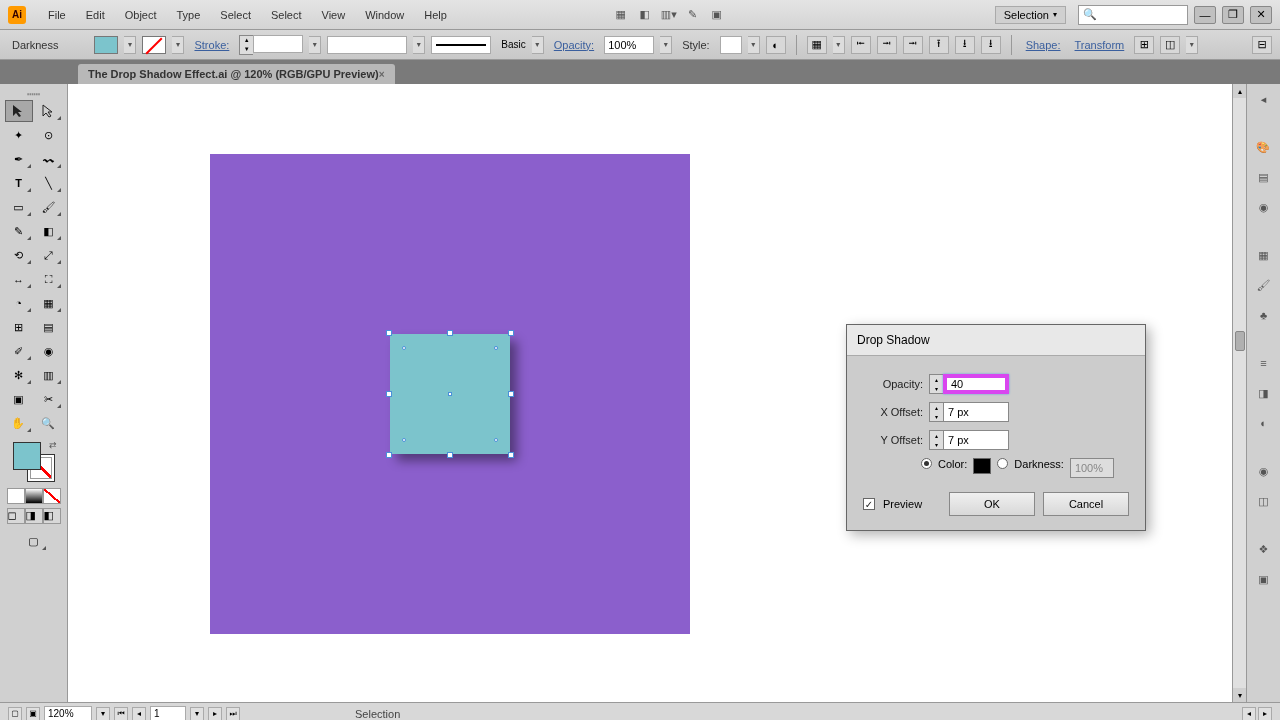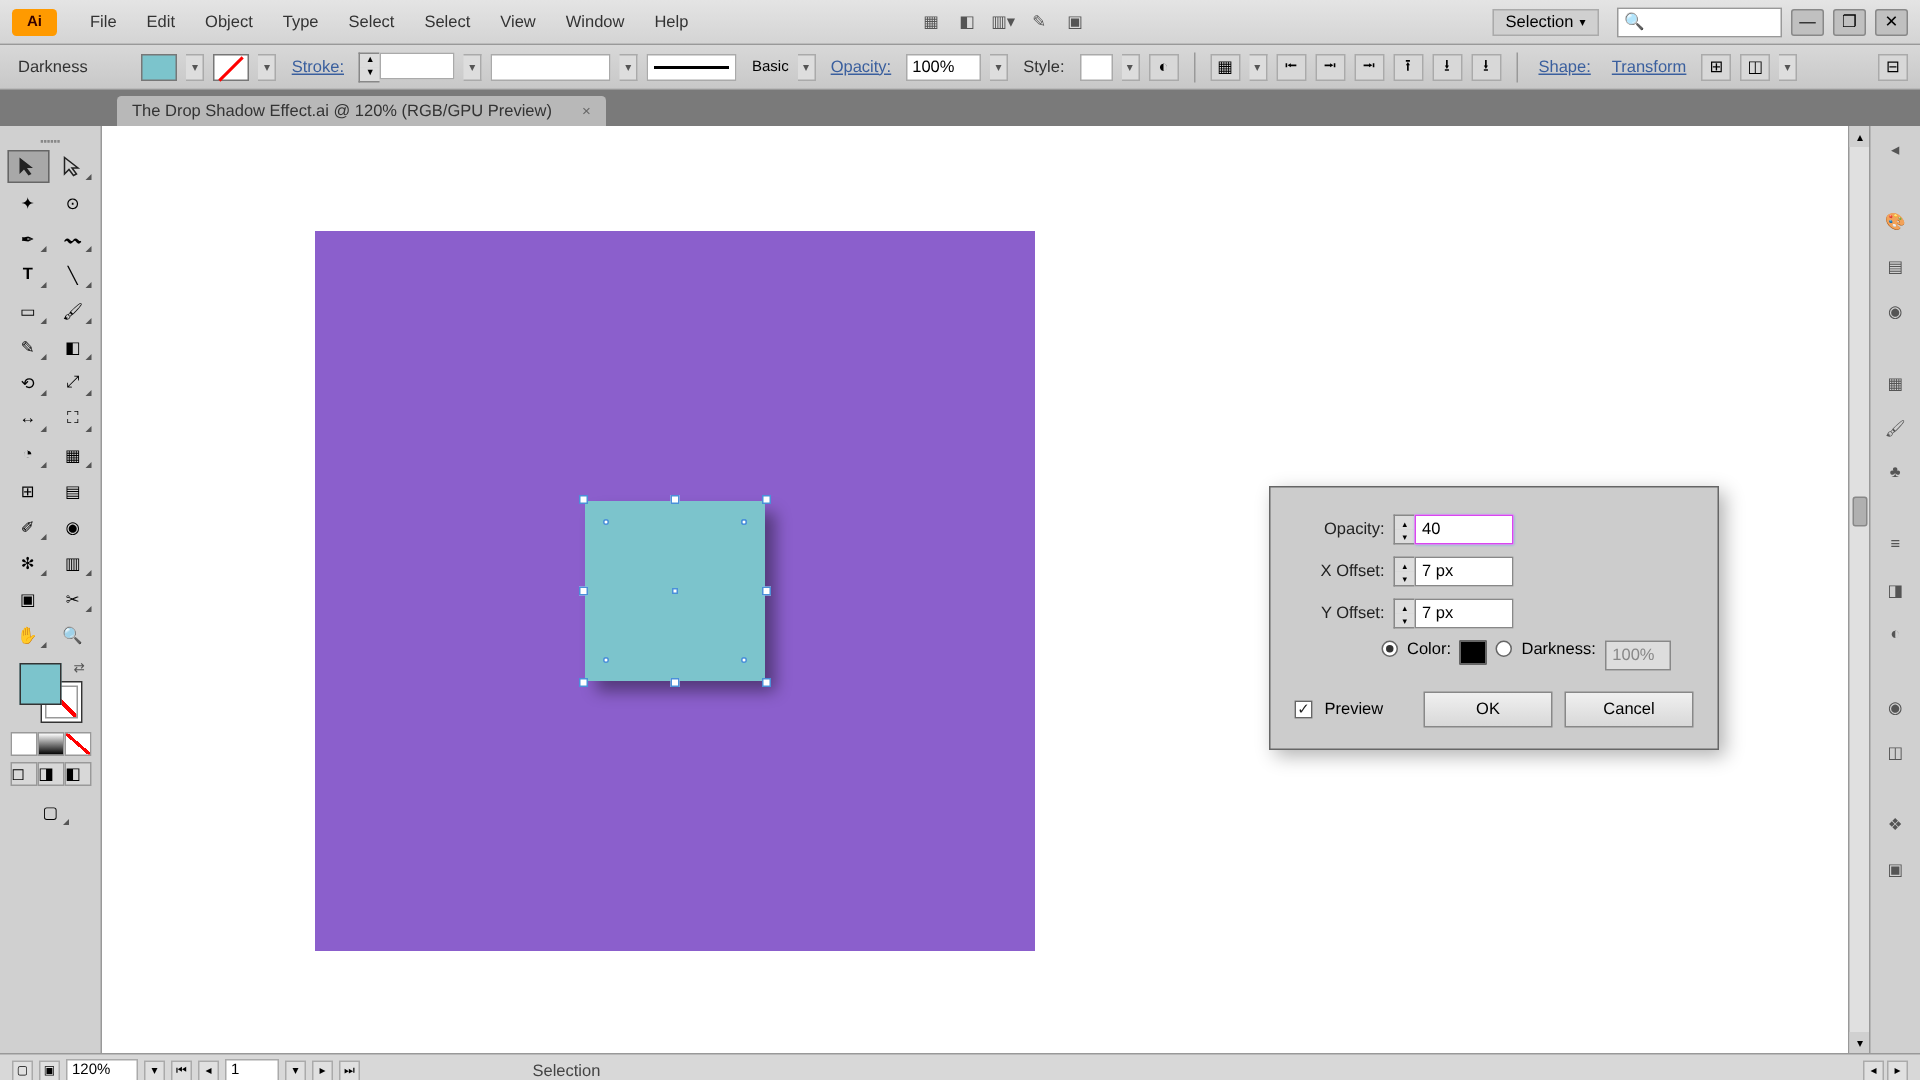--- a/index.html
+++ b/index.html
@@ -1,19 +1,19 @@
 <!DOCTYPE html>
 <html><head>
 <meta charset="utf-8">
 <style>
 * { margin: 0; padding: 0; box-sizing: border-box; font-family: Tahoma, sans-serif; font-size: 11px; }
 body { background: #e8e8e8; width: 1280px; height: 720px; overflow: hidden; position: relative; }
 
 .titlebar { height: 30px; background: linear-gradient(#e4e4e4, #d4d4d4); display: flex; align-items: center; padding: 0 8px; border-bottom: 1px solid #999; }
-.ai-logo { width: 30px; height: 18px; background: #ff9a00; border-radius: 3px; display: flex; align-items: center; justify-content: center; color: #330000; font-weight: bold; font-size: 10px; margin-right: 12px; }
+.ai-logo { width: 18px; height: 18px; background: #ff9a00; border-radius: 3px; display: flex; align-items: center; justify-content: center; color: #330000; font-weight: bold; font-size: 10px; margin-right: 12px; }
 .menu-item { padding: 4px 10px; cursor: default; color: #333; }
 .titlebar-right { margin-left: auto; display: flex; align-items: center; gap: 4px; }
 .titlebar-icon { width: 20px; height: 20px; display: flex; align-items: center; justify-content: center; color: #555; }
 .workspace-select { background: #d0d0d0; border: 1px solid #aaa; padding: 2px 8px; display: flex; align-items: center; gap: 4px; margin-right: 8px; }
 .search-box { width: 110px; height: 20px; background: #fff; border: 1px solid #999; display: flex; align-items: center; padding: 0 4px; }
 .search-box input { border: none; outline: none; width: 80px; font-size: 10px; }
 .win-btn { width: 22px; height: 18px; background: #c0c0c0; border: 1px solid #888; display: flex; align-items: center; justify-content: center; margin-left: 2px; border-radius: 2px; }
 
 .control-bar { height: 30px; background: linear-gradient(#d8d8d8, #c8c8c8); display: flex; align-items: center; padding: 0 8px; border-bottom: 1px solid #999; gap: 6px; }
 .ctrl-label { color: #333; padding: 0 4px; }
@@ -24,21 +24,21 @@
 .ctrl-dd::after { content: '▾'; font-size: 8px; color: #555; }
 .stroke-link { color: #3a5f9e; text-decoration: underline; }
 .ctrl-input { width: 50px; height: 18px; border: 1px solid #aaa; background: #fff; padding: 0 3px; }
 .ctrl-select { height: 18px; border: 1px solid #aaa; background: #fff; padding: 0 3px; display: flex; align-items: center; }
 .ctrl-line { width: 60px; height: 18px; border: 1px solid #aaa; background: #fff; display: flex; align-items: center; padding: 0 4px; }
 .ctrl-line::before { content: ''; flex: 1; height: 2px; background: #000; }
 .ctrl-icon { width: 20px; height: 18px; border: 1px solid #aaa; background: #d8d8d8; display: flex; align-items: center; justify-content: center; }
 .ctrl-sep { width: 1px; height: 20px; background: #999; margin: 0 4px; }
 
 .doc-tab-bar { height: 24px; background: #7a7a7a; display: flex; align-items: flex-end; padding-left: 78px; }
-.doc-tab { background: #b8b8b8; padding: 4px 10px; border-top-left-radius: 3px; border-top-right-radius: 3px; display: flex; align-items: center; gap: 20px; color: #333; }
+.doc-tab { background: #b8b8b8; padding: 4px 10px; border-top-left-radius: 3px; border-top-right-radius: 3px; display: flex; align-items: center; gap: 0; color: #333; font-weight: bold; }
 .tab-close { color: #666; font-size: 10px; }
 
 .main-area { display: flex; height: 618px; }
 .toolbox { width: 68px; background: #d0d0d0; border-right: 1px solid #999; padding: 4px 2px; display: flex; flex-direction: column; gap: 2px; align-items: center; }
 .tool-row { display: flex; gap: 2px; }
 .tool { width: 28px; height: 22px; background: #d0d0d0; border: 1px solid transparent; display: flex; align-items: center; justify-content: center; position: relative; }
 .tool.active { background: #a8a8a8; border: 1px solid #666; }
 .tool svg { width: 16px; height: 16px; }
 .tool-tri { position: absolute; right: 1px; bottom: 1px; width: 0; height: 0; border-right: 4px solid #555; border-top: 4px solid transparent; }
 .fill-stroke { position: relative; width: 50px; height: 44px; margin-top: 4px; }
@@ -65,21 +65,21 @@
 .dialog-title { background: #e8e8e8; padding: 8px 10px; border-bottom: 1px solid #aaa; font-size: 12px; }
 .dialog-body { padding: 18px 16px 14px 16px; }
 .dlg-row { display: flex; align-items: center; margin-bottom: 8px; }
 .dlg-label { width: 60px; text-align: right; margin-right: 6px; color: #222; }
 .dlg-select { flex: 0 0 92px; height: 20px; border: 1px solid #888; background: #fff; display: flex; align-items: center; justify-content: space-between; padding: 0 4px; }
 .dlg-select .dd { font-size: 8px; color: #555; background:#ddd; border-left:1px solid #aaa; padding:2px 3px; margin-right:-4px; }
 .dlg-spin { display: flex; }
 .spin-btns { width: 14px; display: flex; flex-direction: column; border: 1px solid #888; border-right: none; }
 .spin-btns div { height: 9px; background: #ddd; display: flex; align-items: center; justify-content: center; font-size: 6px; }
 .dlg-input { width: 66px; height: 20px; border: 1px solid #888; background: #fff; padding: 0 4px; }
-.dlg-input.hl { border: 1px solid #d946ef; box-shadow: 0 0 2px #5a9ee0; }
+.dlg-input.hl { border: 4px solid #d946ef; box-shadow: 0 0 2px #5a9ee0; }
 .dlg-input.dis { background: #ddd; color: #888; }
 .dlg-color-row { display: flex; align-items: flex-start; gap: 6px; margin-left: 58px; margin-bottom: 14px; margin-top: 2px; }
 .radio { width: 11px; height: 11px; border: 1px solid #666; border-radius: 50%; background: #fff; display: flex; align-items: center; justify-content: center; }
 .radio.checked::after { content: ''; width: 5px; height: 5px; background: #333; border-radius: 50%; }
 .color-sw { width: 18px; height: 16px; background: #000; border: 1px solid #666; }
 .dlg-footer { display: flex; align-items: center; gap: 8px; }
 .chk { width: 12px; height: 12px; border: 1px solid #666; background: #fff; display: flex; align-items: center; justify-content: center; font-size: 10px; color: #222; }
 .dlg-btn { width: 86px; height: 24px; background: linear-gradient(#f0f0f0, #d8d8d8); border: 1px solid #888; display: flex; align-items: center; justify-content: center; }
 
 .right-dock { width: 34px; background: #d0d0d0; border-left: 1px solid #999; display: flex; flex-direction: column; align-items: center; padding-top: 4px; gap: 8px; }
@@ -286,20 +286,21 @@
         <div class="sel-anchor" style="left:12px;top:12px;border-radius:50%"></div>
         <your_extracted_content style="right:12px;top:12px;border-radius:50%" class="sel-anchor"></your_extracted_content>
         <div class="sel-anchor" style="right:12px;top:12px;border-radius:50%"></div>
         <div class="sel-anchor" style="left:12px;bottom:12px;border-radius:50%"></div>
         <div class="sel-anchor" style="right:12px;bottom:12px;border-radius:50%"></div>
         <div class="sel-anchor" style="left:calc(50% - 2px);top:calc(50% - 2px)"></div>
       </div>
     </div>
 
     <div class="dialog">
+      <div class="dialog-title">Drop Shadow</div>
       <div class="dialog-body">
         <div class="dlg-row">
           <div class="dlg-label">Opacity:</div>
           <div class="dlg-spin">
               <div class="spin-btns">
                 <div>▴</div>
                 <div>▾</div>
               </div>
               <input class="dlg-input hl" value="40" style="">
             </div>

